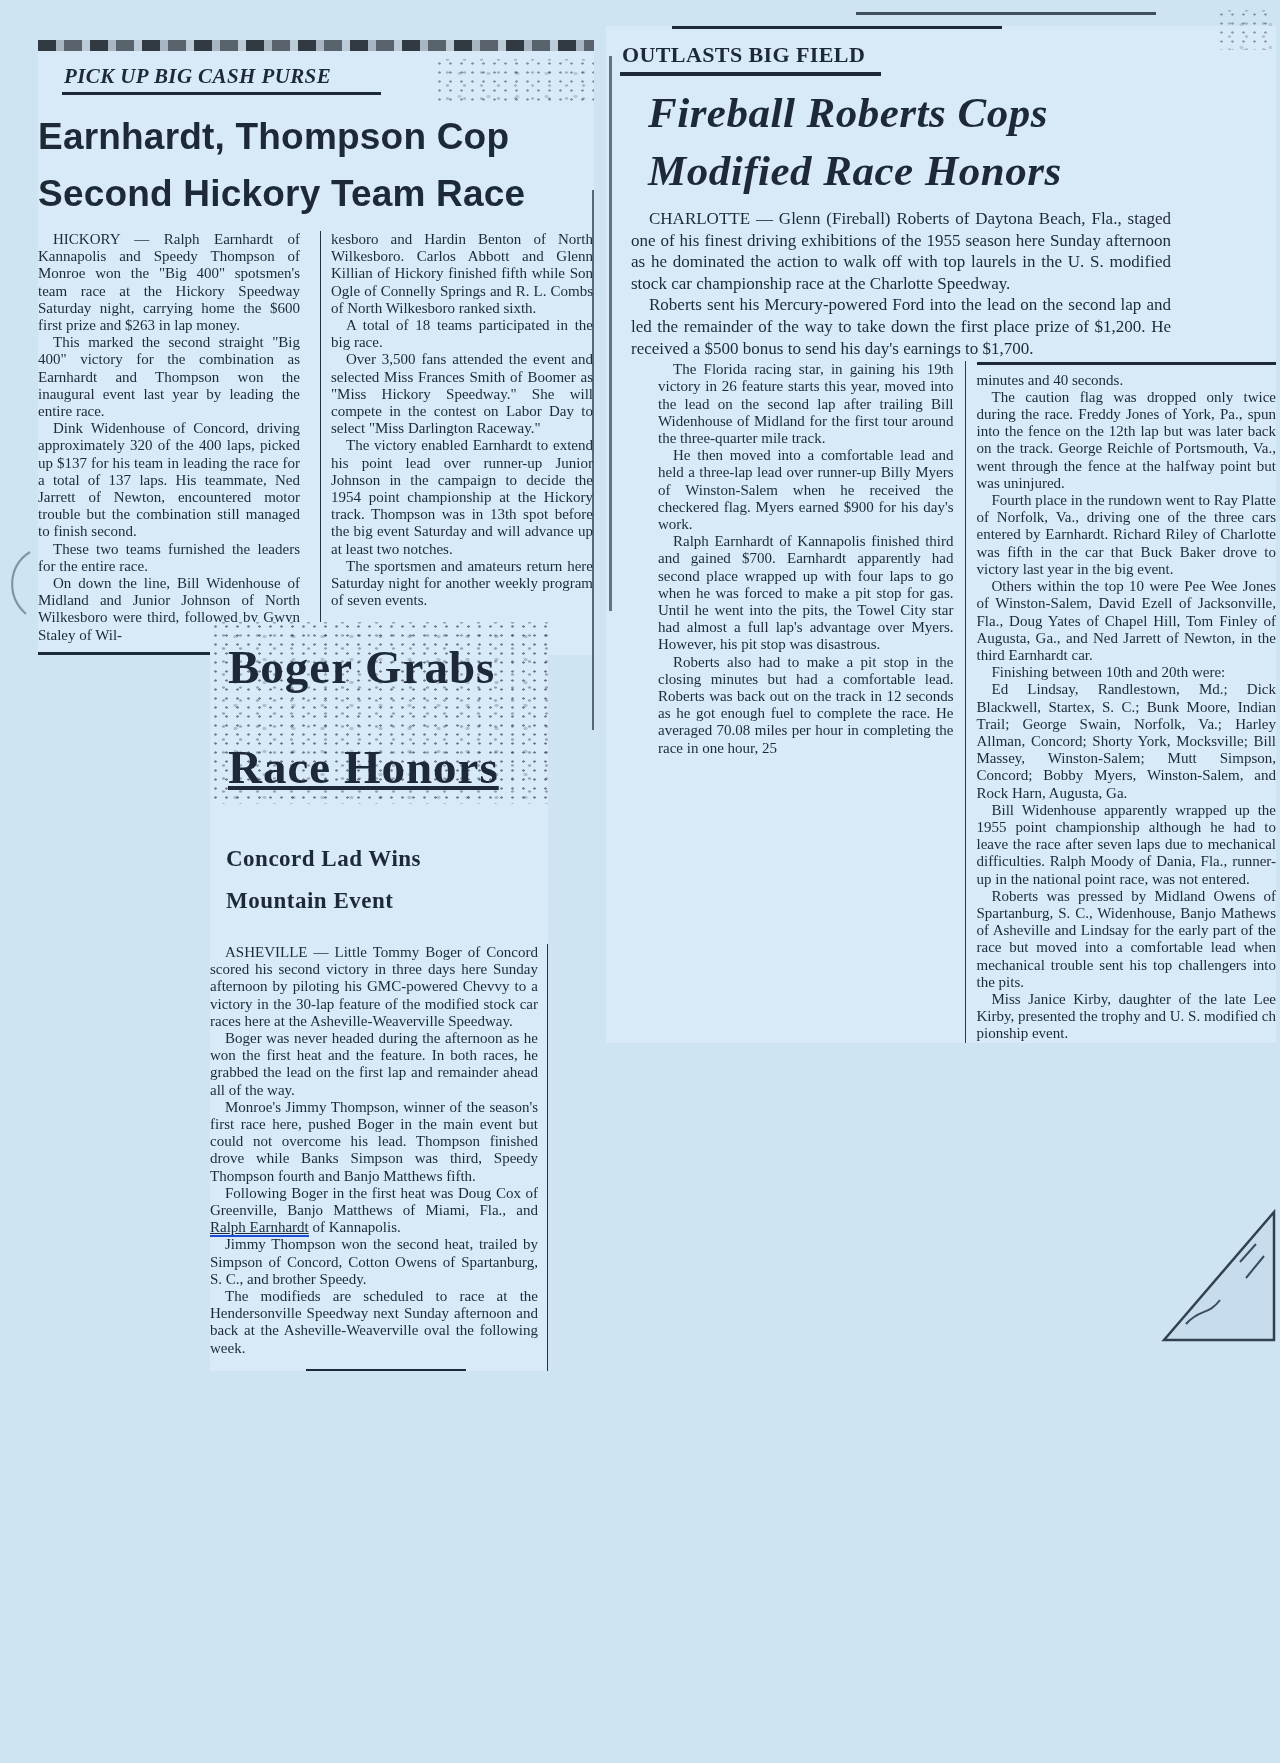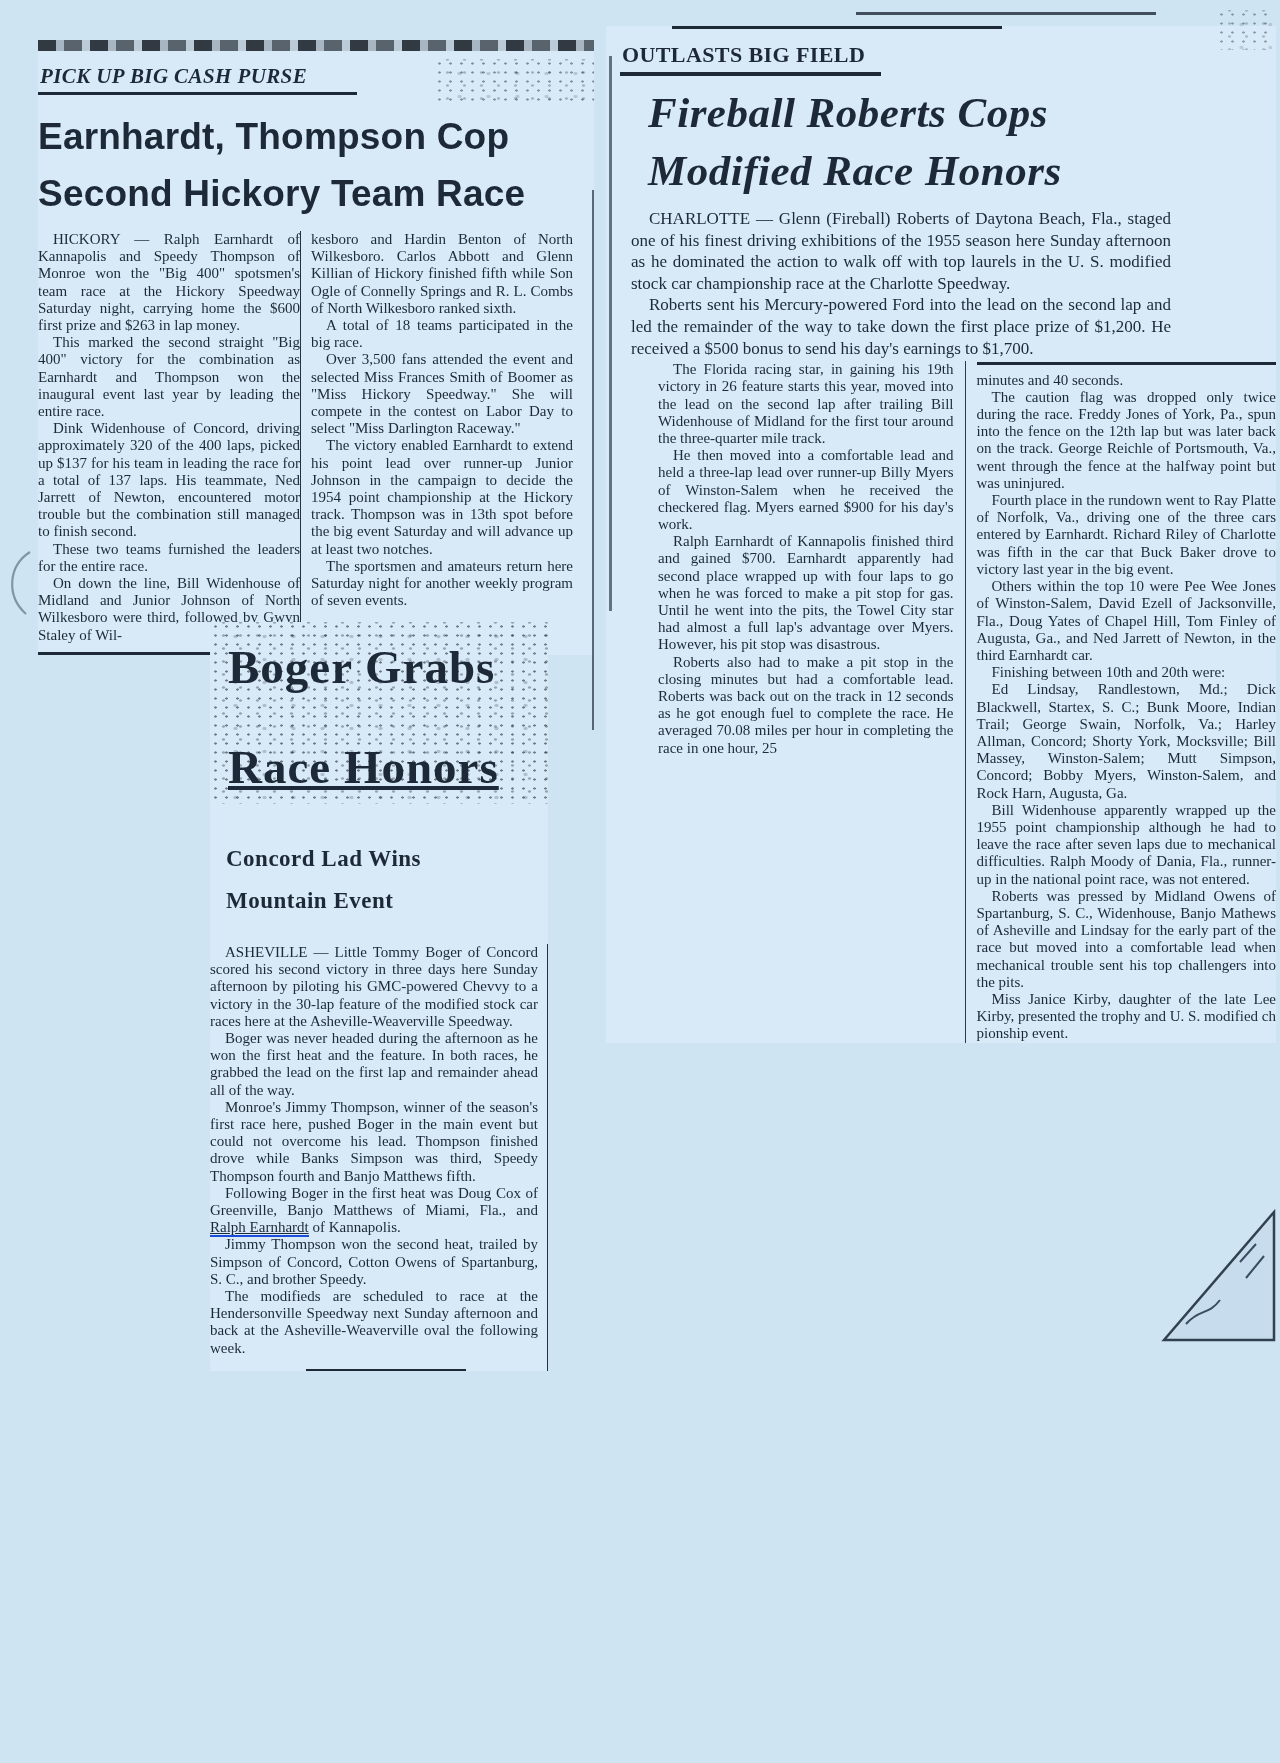--- a/index.html
+++ b/index.html
@@ -29,29 +29,29 @@
       rgba(20,26,34,.65) 26px 44px, rgba(20,26,34,.15) 44px 52px);
   }
   .rule-h{background:#1d2936;}
 
   
   #a1{left:38px;top:40px;width:556px;}
   #a1 .kicker-row{position:relative;height:46px;}
   #a1 .kicker{
     font:italic 700 21px/26px "Liberation Serif",serif;
     display:inline-block;border-bottom:3.5px solid #1d2936;
-    padding:4px 50px 3px 2px;letter-spacing:.4px;
+    padding:4px 50px 3px 2px;letter-spacing:.4px;margin-left:24px;
   }
   #a1 .kicker-noise{position:absolute;right:0;top:0;width:160px;height:44px;opacity:.8;}
   .hl-sans{
     font-family:"Liberation Sans",sans-serif;font-weight:700;
     font-size:37px;line-height:51px;letter-spacing:.2px;margin-top:6px;
   }
   #a1 .cols{display:flex;margin-top:12px;}
-  #a1 .colL{width:262px;padding-right:0;border-right:1.6px solid #24313f;}
+  #a1 .colL{width:262px;padding-right:20px;border-right:1.6px solid #24313f;}
   #a1 .colR{width:262px;padding-left:10px;}
   #a1 .col-end-bar{height:3px;margin-top:8px;width:96%;}
   #a1 .edge-right{position:absolute;right:0;top:150px;height:540px;width:2px;background:#24313f;opacity:.7;}
 
   
   #a2{left:210px;top:622px;width:338px;}
   #a2 .hl-block{padding:16px 4px 8px 18px;}
   #a2 .hl-line{
     font:700 47px/58px "Liberation Serif",serif;letter-spacing:1px;
   }

